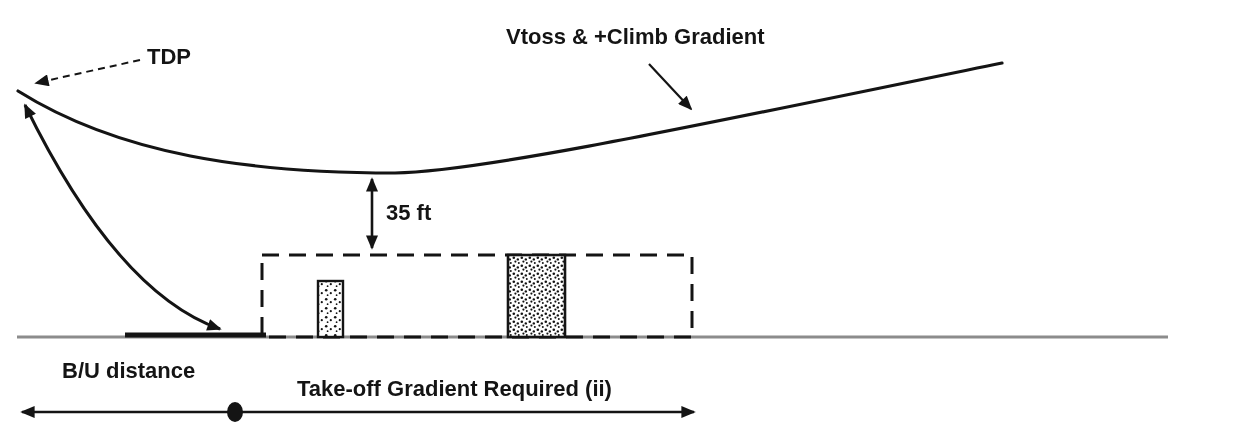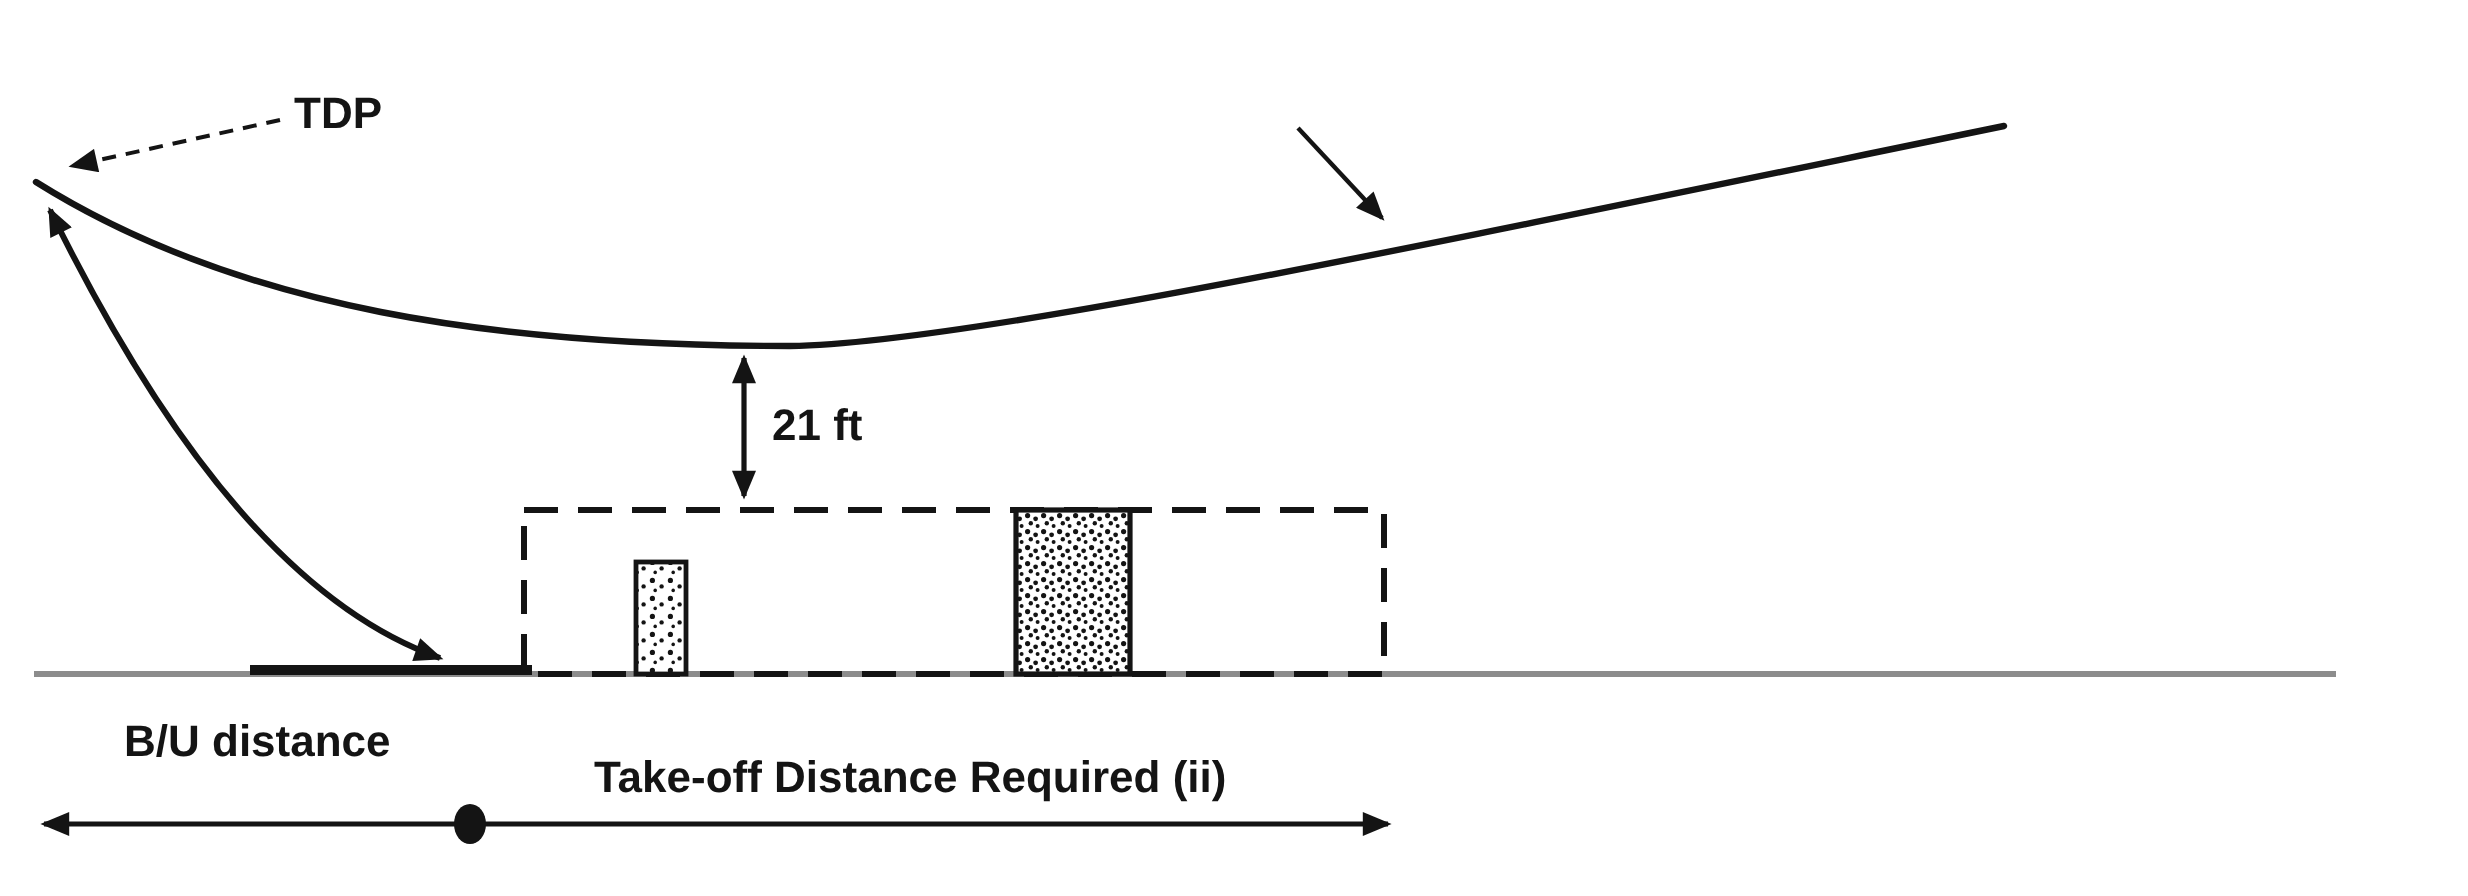--- a/index.html
+++ b/index.html
@@ -70,20 +70,21 @@
     <line x1="372" y1="179" x2="372" y2="248" stroke="#141414" stroke-width="2.6" marker-start="url(#arrow)" marker-end="url(#arrow)"></line>
 
     <line x1="649" y1="64" x2="691" y2="109" stroke="#141414" stroke-width="2.2" marker-end="url(#arrow)"></line>
 
     <line x1="22" y1="412" x2="694" y2="412" stroke="#141414" stroke-width="2.4" marker-start="url(#arrow)" marker-end="url(#arrow)"></line>
     <ellipse cx="235" cy="412" rx="8" ry="10" fill="#141414"></ellipse>
   </svg>
 
   <div class="lbl lbl-tdp">TDP</div>
 
+  <div class="lbl lbl-climb">Vtoss &amp; +Climb Gradient</div>
 
-  <div class="lbl lbl-clear">21 ft</div>
+  <div class="lbl lbl-clear">35 ft</div>
 
   <div class="lbl lbl-bu">B/U distance</div>
 
-  <div class="lbl lbl-todr">Take-off Distance Required (ii)</div>
+  <div class="lbl lbl-todr">Take-off Gradient Required (ii)</div>
 
 </div>
 
 </body></html>

